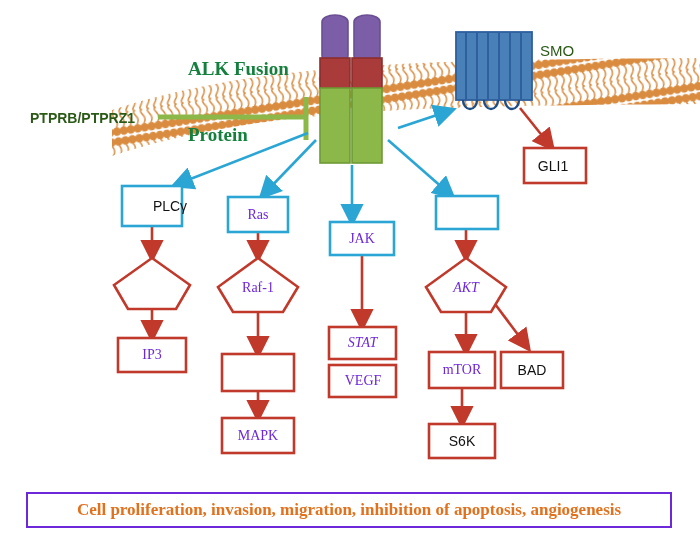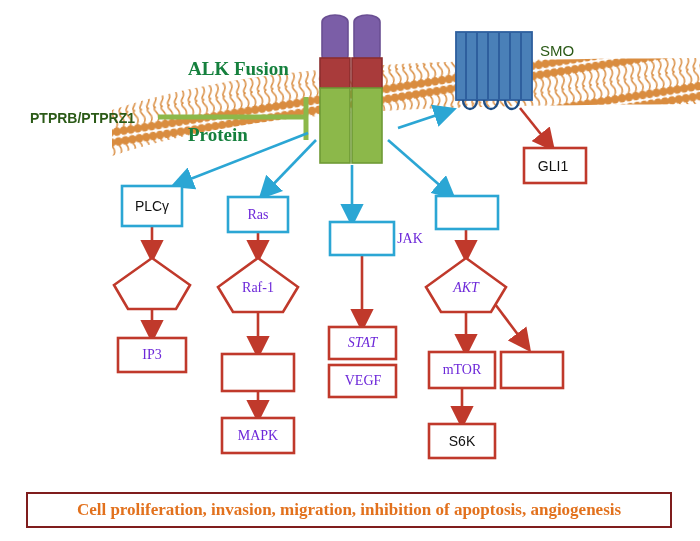--- a/index.html
+++ b/index.html
@@ -11,21 +11,21 @@
   .title-alk{font-family:"Liberation Serif",serif;font-weight:bold;font-size:19px;
              color:#15803d;line-height:22px;}
   .lbl-ptprb{font-family:"Liberation Sans",sans-serif;font-weight:bold;font-size:14px;
              color:#2b5a17;}
   .lbl-smo{font-family:"Liberation Sans",sans-serif;font-size:15px;color:#2b5a17;}
   .node-text{position:absolute;display:flex;align-items:center;justify-content:center;
              text-align:center;pointer-events:none;}
   .t-serif{font-family:"Liberation Serif",serif;font-size:14px;color:#6d28d9;}
   .t-sans{font-family:"Liberation Sans",sans-serif;font-size:14px;color:#111;}
   .banner{position:absolute;left:26px;top:492px;width:646px;height:36px;
-          border:2px solid #7f1d1d;box-sizing:border-box;
+          border:2px solid #6d28d9;box-sizing:border-box;
           display:flex;align-items:center;justify-content:center;}
   .banner span{font-family:"Liberation Serif",serif;font-weight:bold;font-size:17px;
                color:#e2711d;white-space:nowrap;}
   sub{font-size:9px;vertical-align:sub;}
 </style>
 </head>
 <body>
 
 <div id="stage">
 
@@ -141,32 +141,33 @@
 
   <div class="lbl title-alk" style="left:188px;top:14px;">
     <div>ALK Fusion</div>
     <div>Protein</div>
   </div>
 
   <div class="lbl lbl-ptprb" style="left:30px;top:110px;">PTPRB/PTPRZ1</div>
 
   <div class="lbl lbl-smo" style="left:540px;top:42px;">SMO</div>
 
-  <div class="node-text t-sans" style="left:122px;top:186px;width:60px;height:40px;">PLCγ</div>
+  <div class="node-text t-sans" style="left:122px;top:186px;width:60px;height:40px;padding-left:18px;">PLCγ</div>
   <div class="node-text t-serif" style="left:228px;top:197px;width:60px;height:35px;">Ras</div>
-  <div class="node-text t-serif" style="left:330px;top:222px;width:64px;height:33px;padding-left:48px;">JAK</div>
+  <div class="node-text t-serif" style="left:330px;top:222px;width:64px;height:33px;">JAK</div>
   <div class="node-text t-sans" style="left:508px;top:148px;width:62px;height:35px;margin-left:14px;">GLI1</div>
 
 
   <div class="node-text t-serif" style="left:218px;top:266px;width:80px;height:44px;">Raf-1</div>
   <div class="node-text t-serif" style="left:426px;top:266px;width:80px;height:44px;font-style:italic;">AKT</div>
   <div class="node-text t-serif" style="left:118px;top:338px;width:68px;height:34px;">IP3</div>
   <div class="node-text t-serif" style="left:222px;top:418px;width:72px;height:35px;">MAPK</div>
   <div class="node-text t-serif" style="left:329px;top:327px;width:67px;height:32px;font-style:italic;">STAT</div>
   <div class="node-text t-serif" style="left:329px;top:365px;width:68px;height:32px;">VEGF</div>
   <div class="node-text t-serif" style="left:429px;top:352px;width:66px;height:36px;">mTOR</div>
+  <div class="node-text t-sans" style="left:501px;top:352px;width:62px;height:36px;">BAD</div>
   <div class="node-text t-sans" style="left:429px;top:424px;width:66px;height:34px;">S6K</div>
 
   <div class="banner">
     <span>Cell proliferation, invasion, migration, inhibition of apoptosis, angiogenesis</span>
   </div>
 
 </div>
 
 </body></html>

